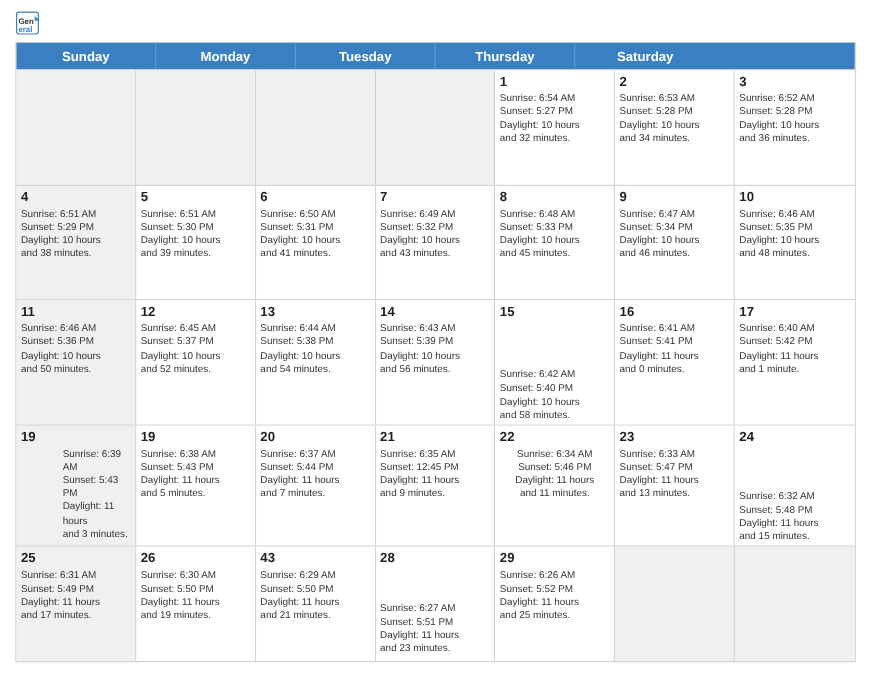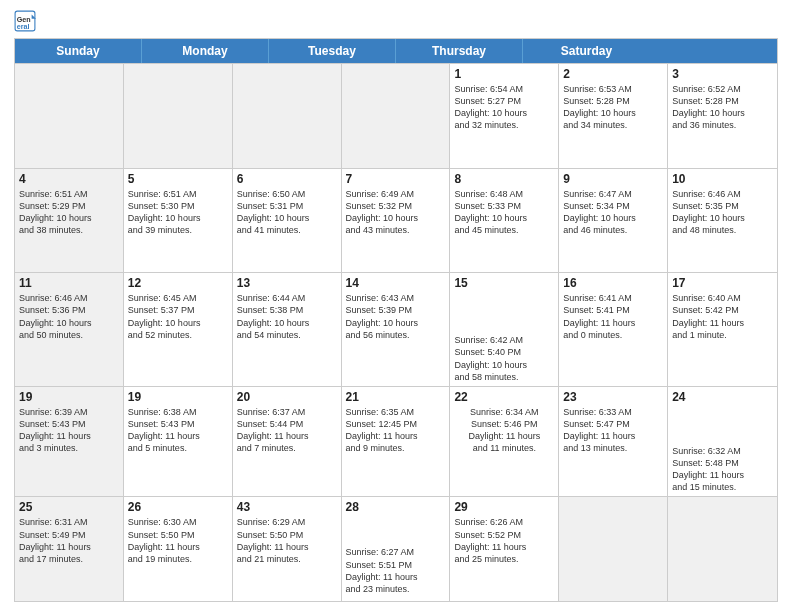--- a/index.html
+++ b/index.html
@@ -256,21 +256,21 @@
             <div class="day-num">17</div>
             <div class="cell-text" style="white-space: pre-line;">Sunrise: 6:40 AM
 Sunset: 5:42 PM
 Daylight: 11 hours
 and 1 minute.</div>
           </div>
         </div>
         <div class="cal-row">
           <div class="cal-cell shaded">
             <div class="day-num">19</div>
-            <div class="cell-text" style="white-space: pre-line;">Sunrise: 6:39 AM
+            <div class="cell-text" style="white-space: pre-line; margin-left: 38px;">Sunrise: 6:39 AM
 Sunset: 5:43 PM
 Daylight: 11 hours
 and 3 minutes.</div>
           </div>
           <div class="cal-cell">
             <div class="day-num">19</div>
             <div class="cell-text" style="white-space: pre-line;">Sunrise: 6:38 AM
 Sunset: 5:43 PM
 Daylight: 11 hours
 and 5 minutes.</div>

